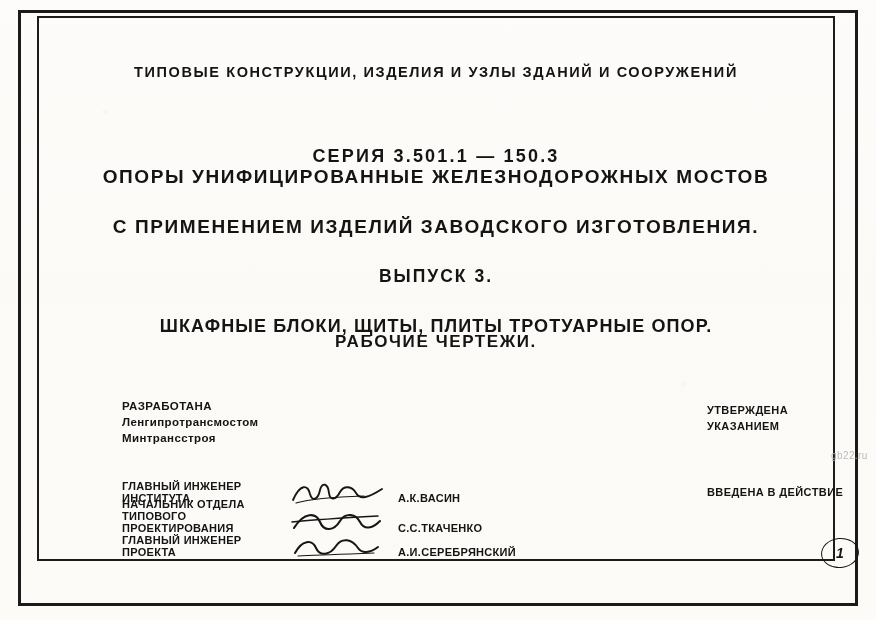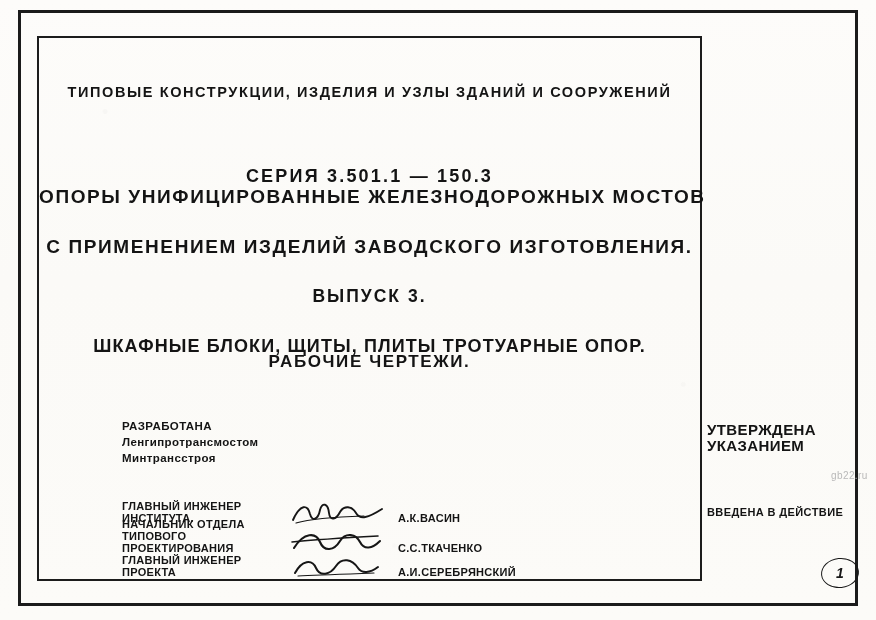--- a/index.html
+++ b/index.html
@@ -37,22 +37,22 @@
     top: 10px;
     width: 840px;
     height: 596px;
     border: 3px solid #1b1b1b;
     box-sizing: border-box;
   }
   
   .inner-frame {
     position: absolute;
     left: 37px;
-    top: 36px;
-    width: 665px;
+    top: 16px;
+    width: 798px;
     height: 545px;
     border: 2px solid #1c1c1c;
     box-sizing: border-box;
     background: transparent;
     text-decoration: underline;
   }
   .ink {
     color: #141414;
     font-family: "Liberation Sans", sans-serif;
     letter-spacing: 0.5px;
@@ -124,21 +124,21 @@
     line-height: 16px;
     letter-spacing: 0.4px;
   }
   .org-block div { white-space: nowrap; }
 
   
   .appr-block {
     position: absolute;
     left: 668px;
     top: 384px;
-    font-size: 15px;
+    font-size: 11px;
     font-weight: 700;
     line-height: 16px;
     letter-spacing: 0.4px;
   }
   .appr-block div { white-space: nowrap; }
   .appr-intro {
     position: absolute;
     left: 668px;
     top: 444px;
     font-size: 11px;

